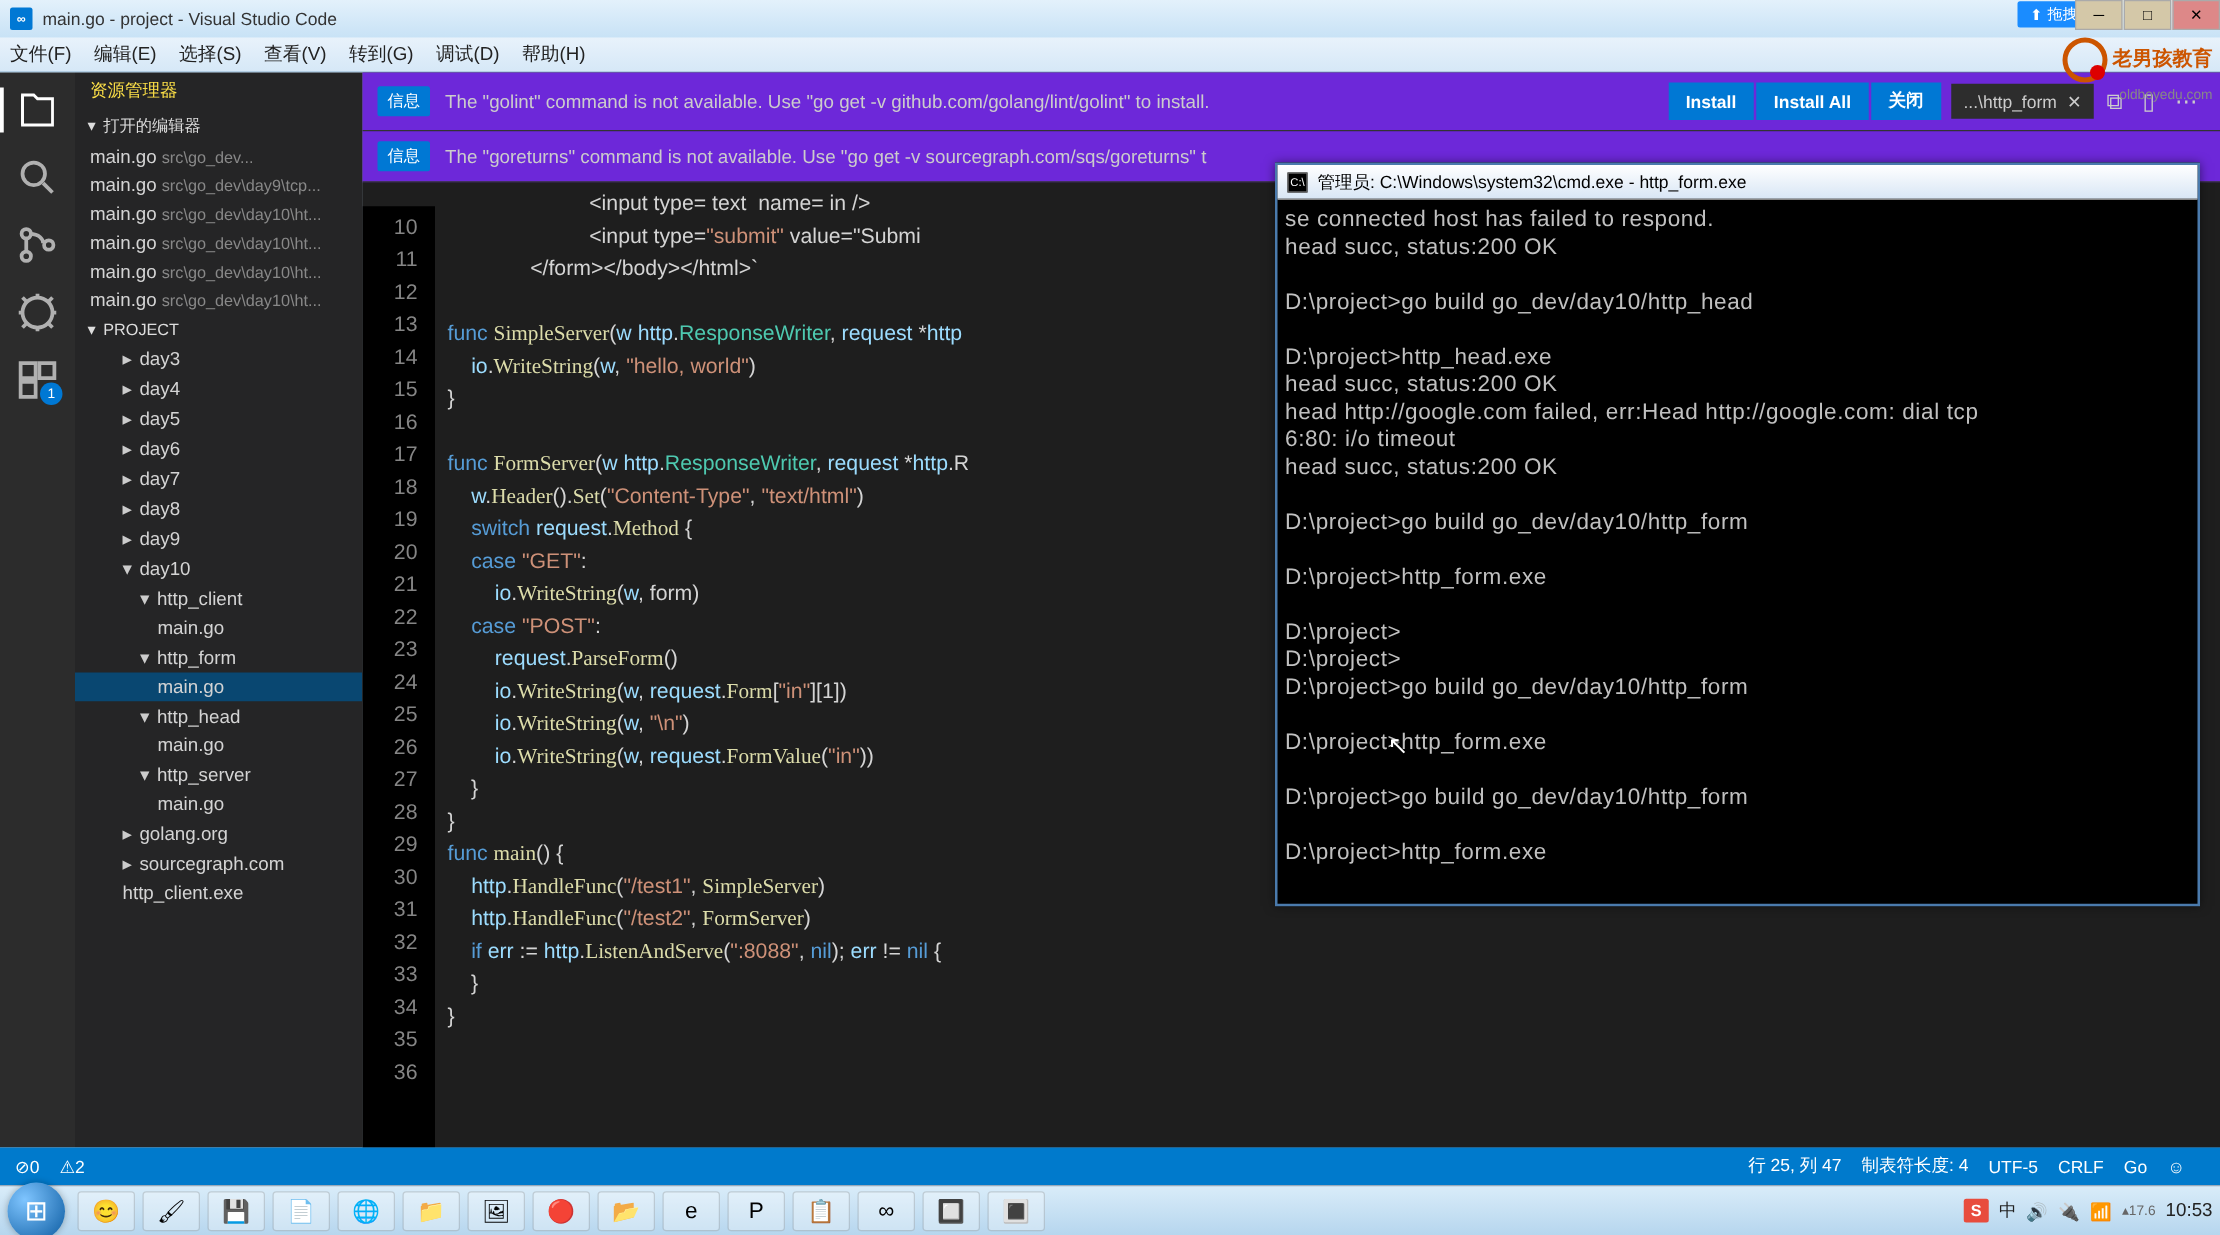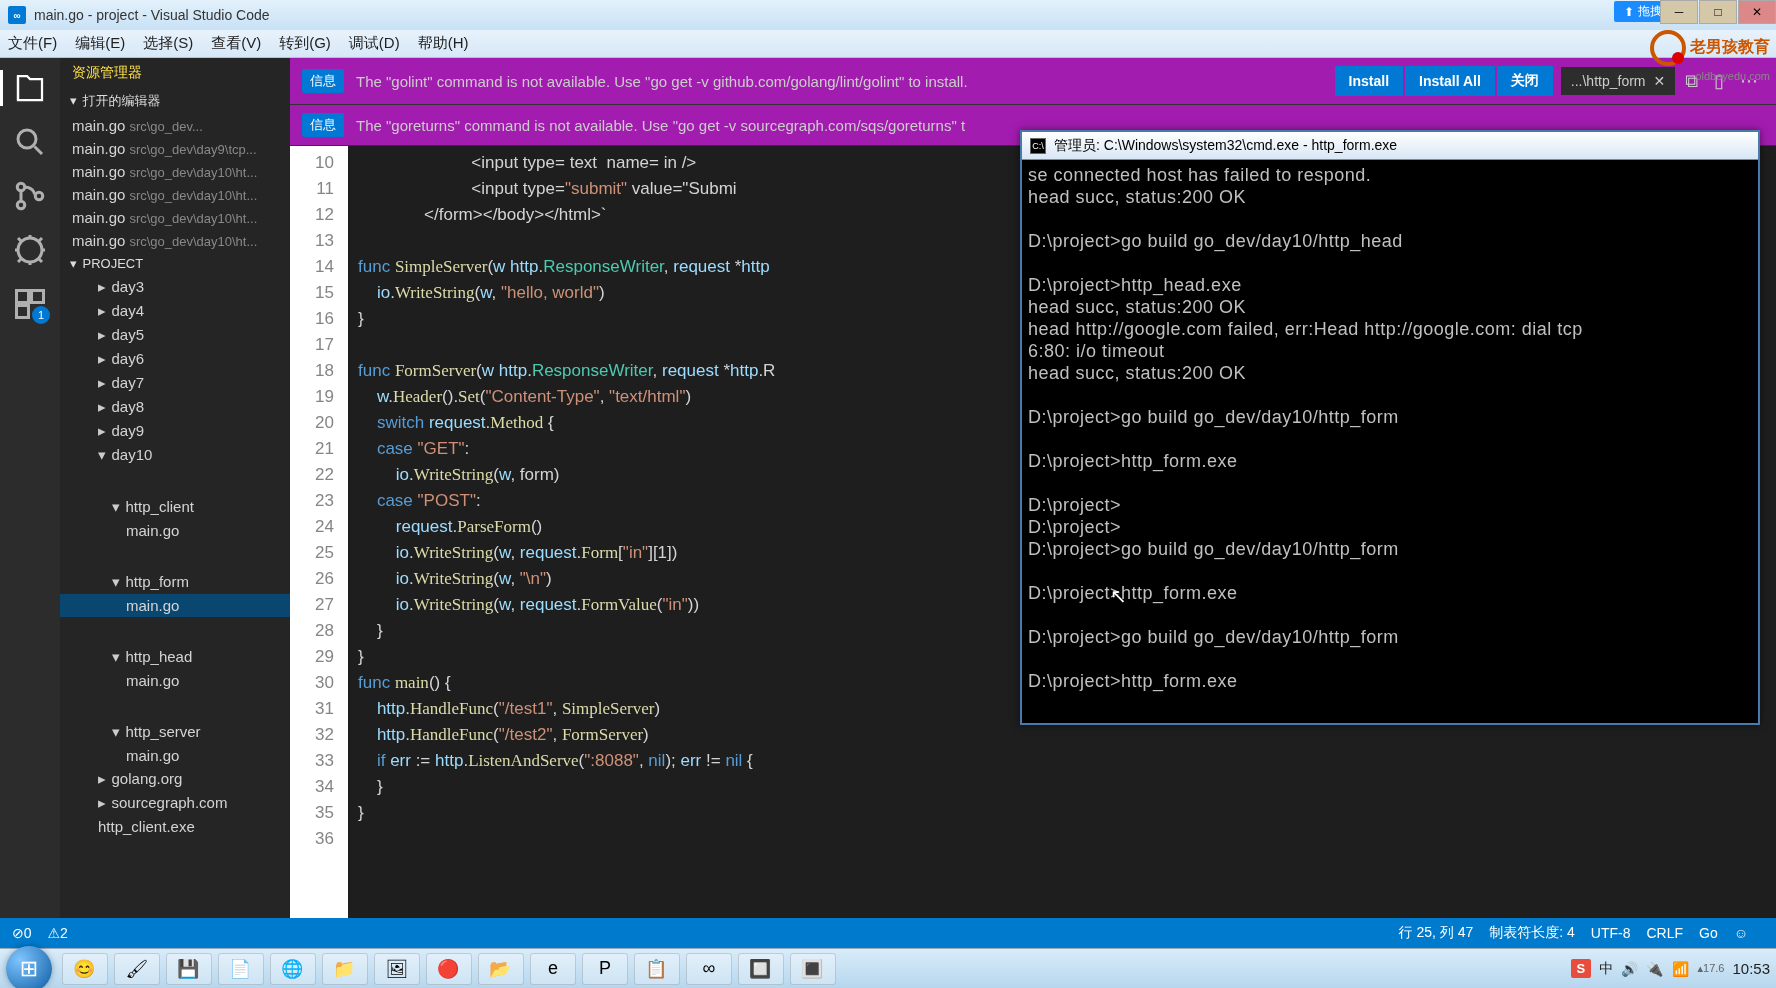--- a/index.html
+++ b/index.html
@@ -39,39 +39,39 @@
 .sidebar-header { padding:6px 12px; font-size:14px; color:#fde047; text-transform:none; }
 .section-header { padding:4px 10px; font-size:13px; color:#ddd; cursor:pointer;}
 .section-header::before { content:"▾"; margin-right:6px;}
 .tree-item { padding:3px 4px 3px 28px; font-size:15px; color:#ccc; cursor:pointer; white-space:nowrap; overflow:hidden; text-overflow:ellipsis;}
 .tree-item.open-editor { padding-left:12px;}
 .tree-item .fname { color:#d4d4d4; }
 .tree-item .fpath { color:#888; font-size:13px; margin-left:4px;}
 .tree-item.folder::before { content:"▸"; margin-right:6px; color:#ccc;}
 .tree-item.folder.expanded::before { content:"▾"; }
 .tree-item.indent1 { padding-left:38px;}
-.tree-item.indent2 { padding-left:52px;margin-top:28px;}
+.tree-item.indent2 { padding-left:52px;}
 .tree-item.indent3 { padding-left:66px;}
 .tree-item.selected { background:#094771; color:#fff;}
 
 
 .editor-area { flex:1; display:flex; flex-direction:column; background:#1e1e1e; position:relative;}
 .notifications { }
-.notif { display:flex; align-items:center; padding:8px 12px; background:#a21caf; border-bottom:1px solid #333; font-size:15px; color:#ccc;}
+.notif { display:flex; align-items:center; padding:8px 12px; background:#6d28d9; border-bottom:1px solid #333; font-size:15px; color:#ccc;}
 .notif .info-badge { background:#0078d4; color:#fff; padding:3px 8px; font-size:13px; margin-right:12px; border-radius:2px;}
 .notif .msg { flex:1;}
 .notif-actions { display:flex; gap:2px;}
 .notif-actions .btn { background:#0078d4; color:#fff; padding:6px 14px; font-size:14px; cursor:pointer; border:none;font-weight:bold;}
 .tab-row { position:absolute; right:60px; top:4px; display:flex; align-items:center; gap:4px;}
 .tab { background:#2d2d2d; color:#ccc; padding:6px 10px; font-size:14px; display:flex; align-items:center;}
 .tab .close { margin-left:8px; color:#ccc;}
 .tbicon { color:#ccc; font-size:18px; padding:4px 6px; cursor:pointer;}
 
 .code-area { flex:1; display:flex; background:#1e1e1e; overflow:hidden; font-family:Consolas,"Courier New",monospace; font-size:17px; line-height:26px;}
-.gutter { width:58px; text-align:right; color:#858585; padding:4px 14px 4px 0; user-select:none; background:#ffffff;}
+.gutter { width:58px; text-align:right; color:#858585; padding:4px 14px 4px 0; user-select:none; background:#000000;margin-top:19px;}
 .gutter div { height:26px;}
 .code { flex:1; padding:4px 0; color:#d4d4d4; white-space:pre; position:relative;}
 .code div { height:26px; padding-left:10px;}
 .k-keyword { color:#569cd6;}
 .k-func { color:#dcdcaa;font-family:Liberation Serif, serif;}
 .k-type { color:#4ec9b0;}
 .k-string { color:#ce9178;}
 .k-ident { color:#9cdcfe;}
 
 
@@ -297,21 +297,21 @@
 </div>
 
 <div class="cursor-arrow">↖</div>
 
 <div class="statusbar">
   <span class="sitem">⊘ <span>0</span></span>
   <span class="sitem">⚠ <span>2</span></span>
   <span class="spacer"></span>
   <span class="sitem">行 25, 列 47</span>
   <span class="sitem">制表符长度: 4</span>
-  <span class="sitem">UTF-8</span>
+  <span class="sitem">UTF-5</span>
   <span class="sitem">CRLF</span>
   <span class="sitem">Go</span>
   <span class="sitem">☺</span>
 </div>
 
 <div class="taskbar">
   <div class="startbtn">⊞</div>
   <div id="taskbar-items" style="display:flex">
       <div class="tbitem">😊</div>
       <div class="tbitem">🖌</div>

